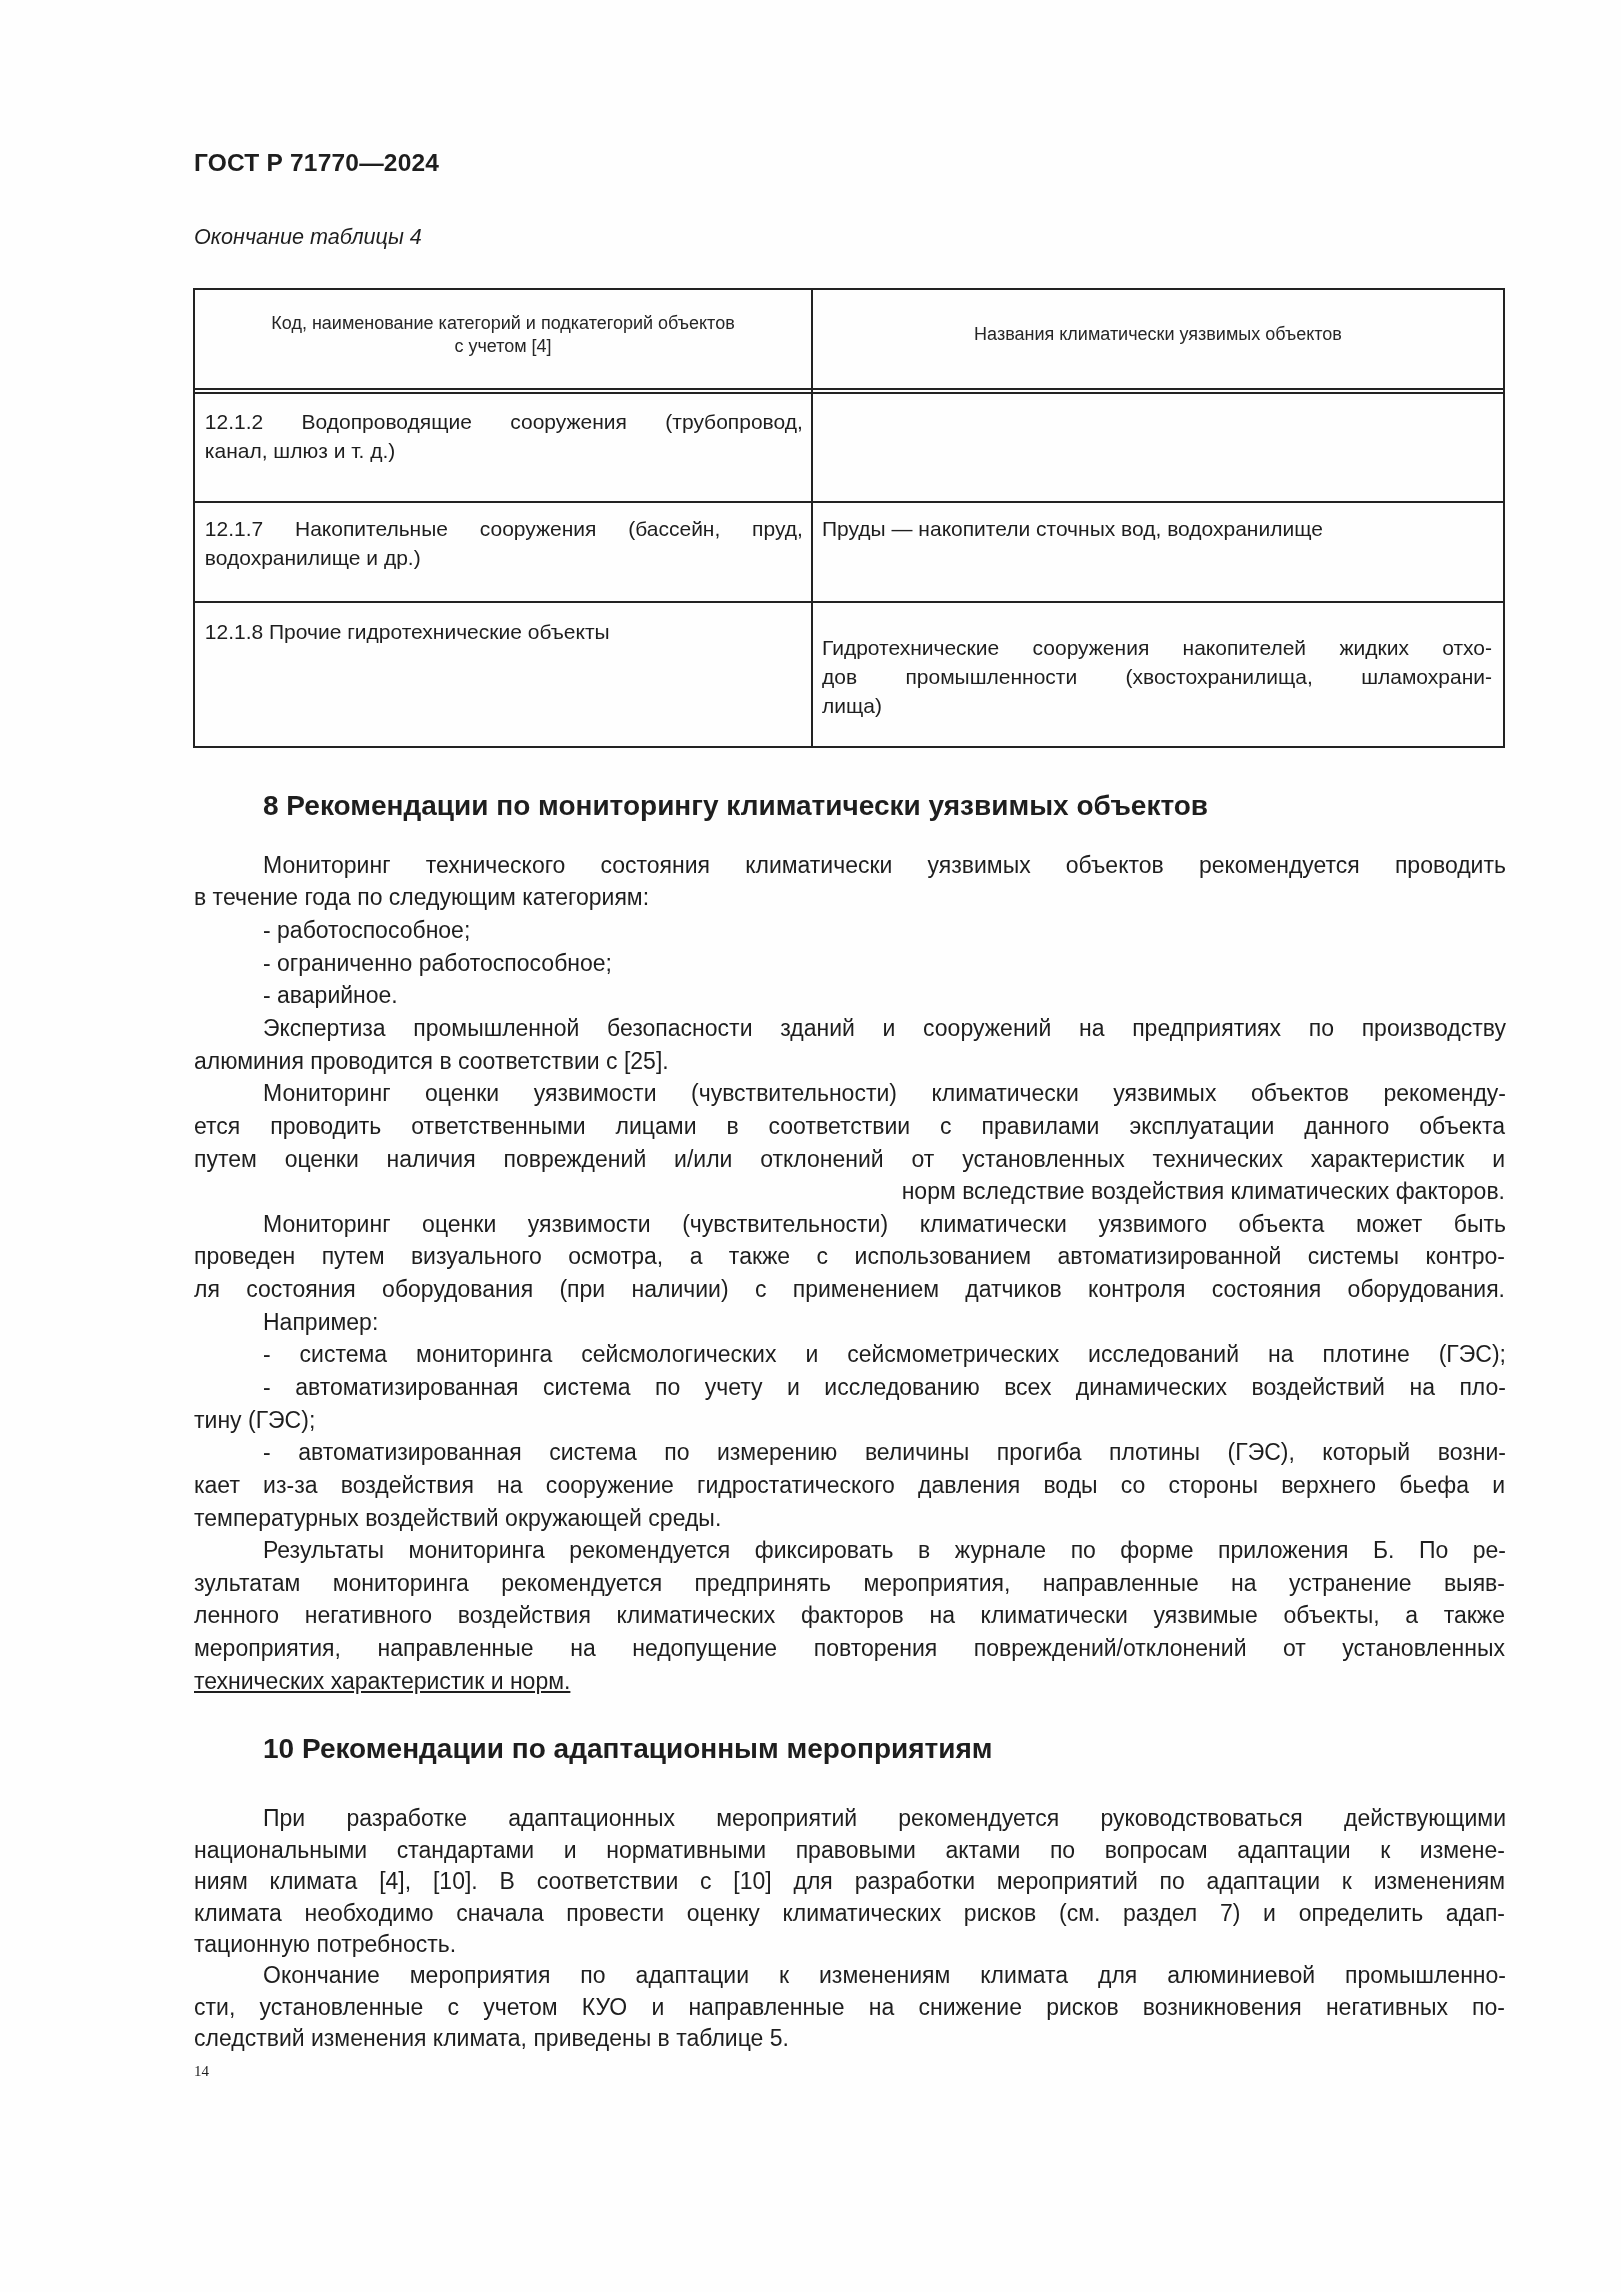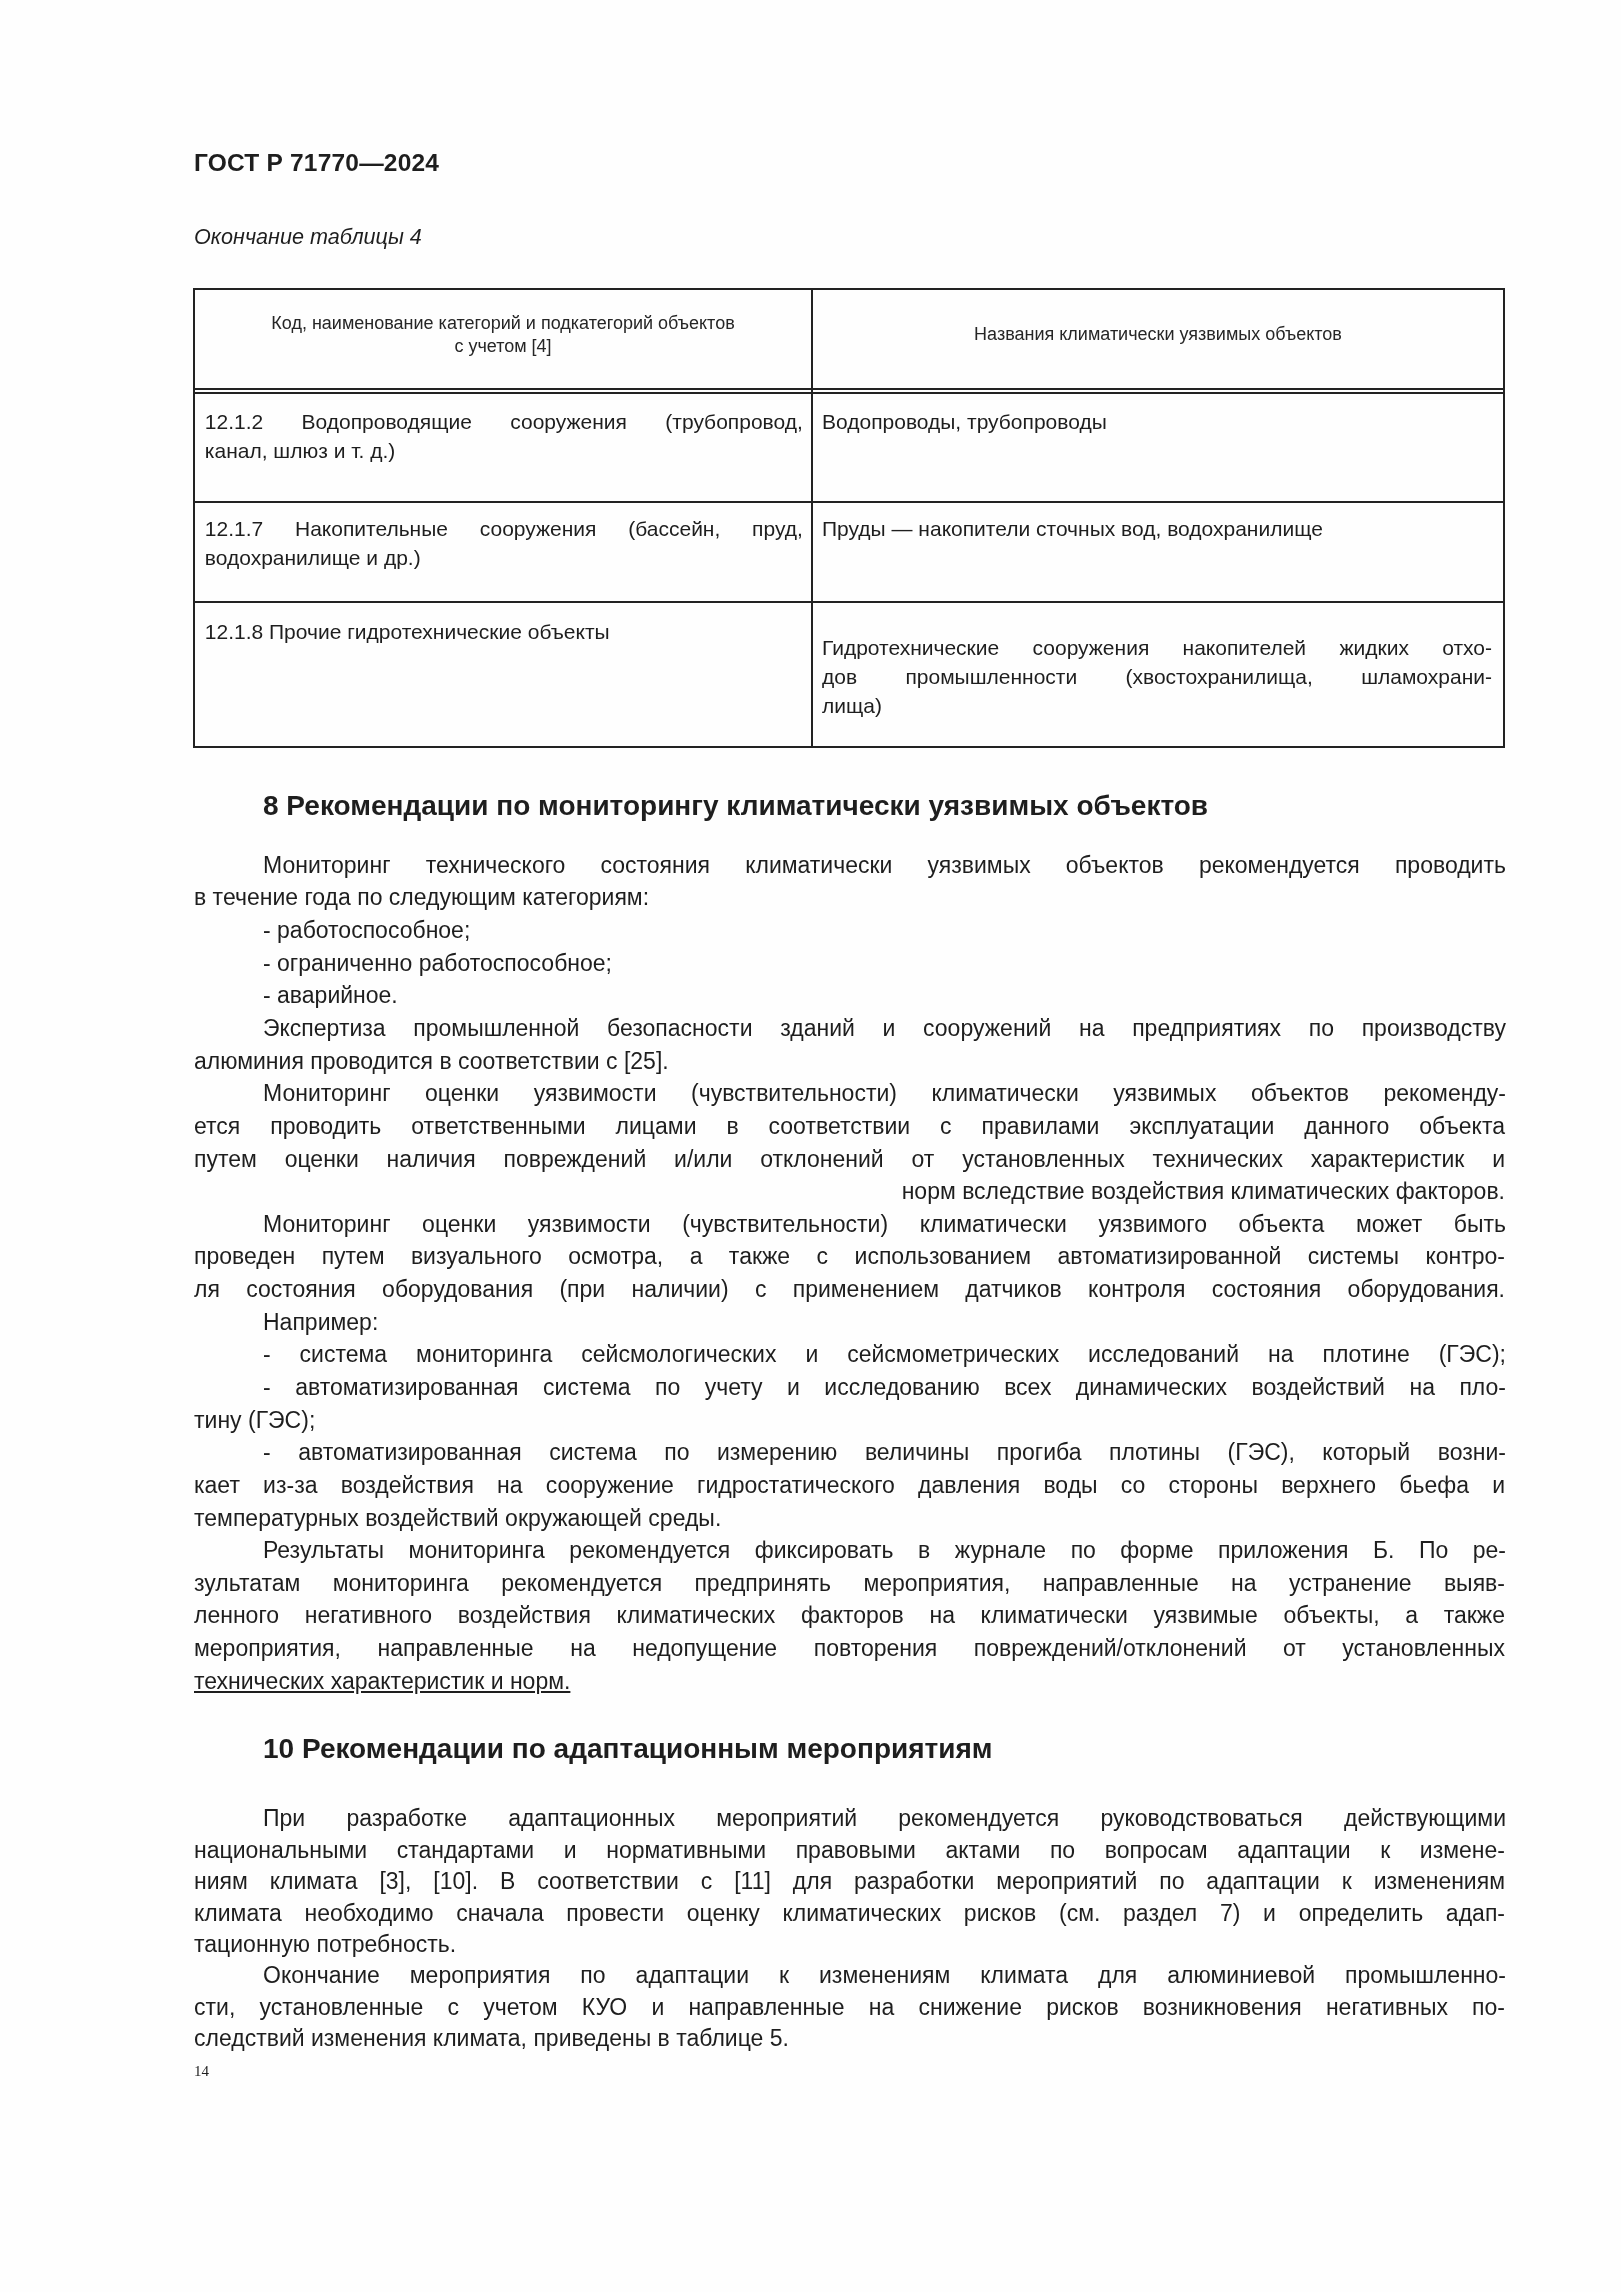--- a/index.html
+++ b/index.html
@@ -46,23 +46,20 @@
       <span class="ln" style="display:block">с  учетом [4]</span>
     </div>
     <div class="hcell" style="left:617px;width:692px;top:33px">
       <span class="ln" style="display:block">Названия климатически уязвимых объектов</span>
     </div>
 
     <div class="cell" style="left:9.8px;width:598px;top:117px">
       <span class="ln j">12.1.2 Водопроводящие сооружения (трубопровод,</span>
       <span class="ln">канал, шлюз и т. д.)</span>
     </div>
-    <div class="cell" style="left:627px;width:670px;top:117px">
-      <span class="ln">Водопроводы, трубопроводы</span>
-    </div>
 
     <div class="cell" style="left:9.8px;width:598px;top:224px">
       <span class="ln j">12.1.7 Накопительные сооружения (бассейн, пруд,</span>
       <span class="ln">водохранилище и др.)</span>
     </div>
     <div class="cell" style="left:627px;width:670px;top:224px">
       <span class="ln">Пруды — накопители сточных вод, водохранилище</span>
     </div>
 
     <div class="cell" style="left:9.8px;width:598px;top:327px">
@@ -102,21 +99,21 @@
       <div class="line j" style="top: 1569px;">зультатам мониторинга рекомендуется предпринять мероприятия, направленные на устранение выяв-</div>
       <div class="line j" style="top: 1601px;">ленного негативного воздействия климатических факторов на климатически уязвимые объекты, а также</div>
       <div class="line j" style="top: 1634px;">мероприятия, направленные на недопущение повторения повреждений/отклонений от установленных</div>
       <div class="line" style="top: 1667px; text-decoration: underline;">технических характеристик и норм.</div>
     </div>
 
   <div class="h2" style="left:263px;top:1733px">10  Рекомендации по адаптационным мероприятиям</div>
   <div id="s10">
       <div class="line ind j" style="top: 1804px;">При разработке адаптационных мероприятий рекомендуется руководствоваться действующими</div>
       <div class="line j" style="top: 1836px;">национальными стандартами и нормативными правовыми актами по вопросам адаптации к измене-</div>
-      <div class="line j" style="top: 1867px;">ниям климата [3], [10]. В соответствии с [11] для разработки мероприятий по адаптации к изменениям</div>
+      <div class="line j" style="top: 1867px;">ниям климата [4], [10]. В соответствии с [10] для разработки мероприятий по адаптации к изменениям</div>
       <div class="line j" style="top: 1899px;">климата необходимо сначала провести оценку климатических рисков (см. раздел 7) и определить адап-</div>
       <div class="line" style="top: 1930px;">тационную потребность.</div>
       <div class="line ind j" style="top: 1961px;">Окончание мероприятия по адаптации к изменениям климата для алюминиевой промышленно-</div>
       <div class="line j" style="top: 1993px;">сти, установленные с учетом КУО и направленные на снижение рисков возникновения негативных по-</div>
       <div class="line" style="top: 2024px;">следствий изменения климата, приведены в таблице 5.</div>
     </div>
 
   <div class="page-num">14</div>
 </div>
 

